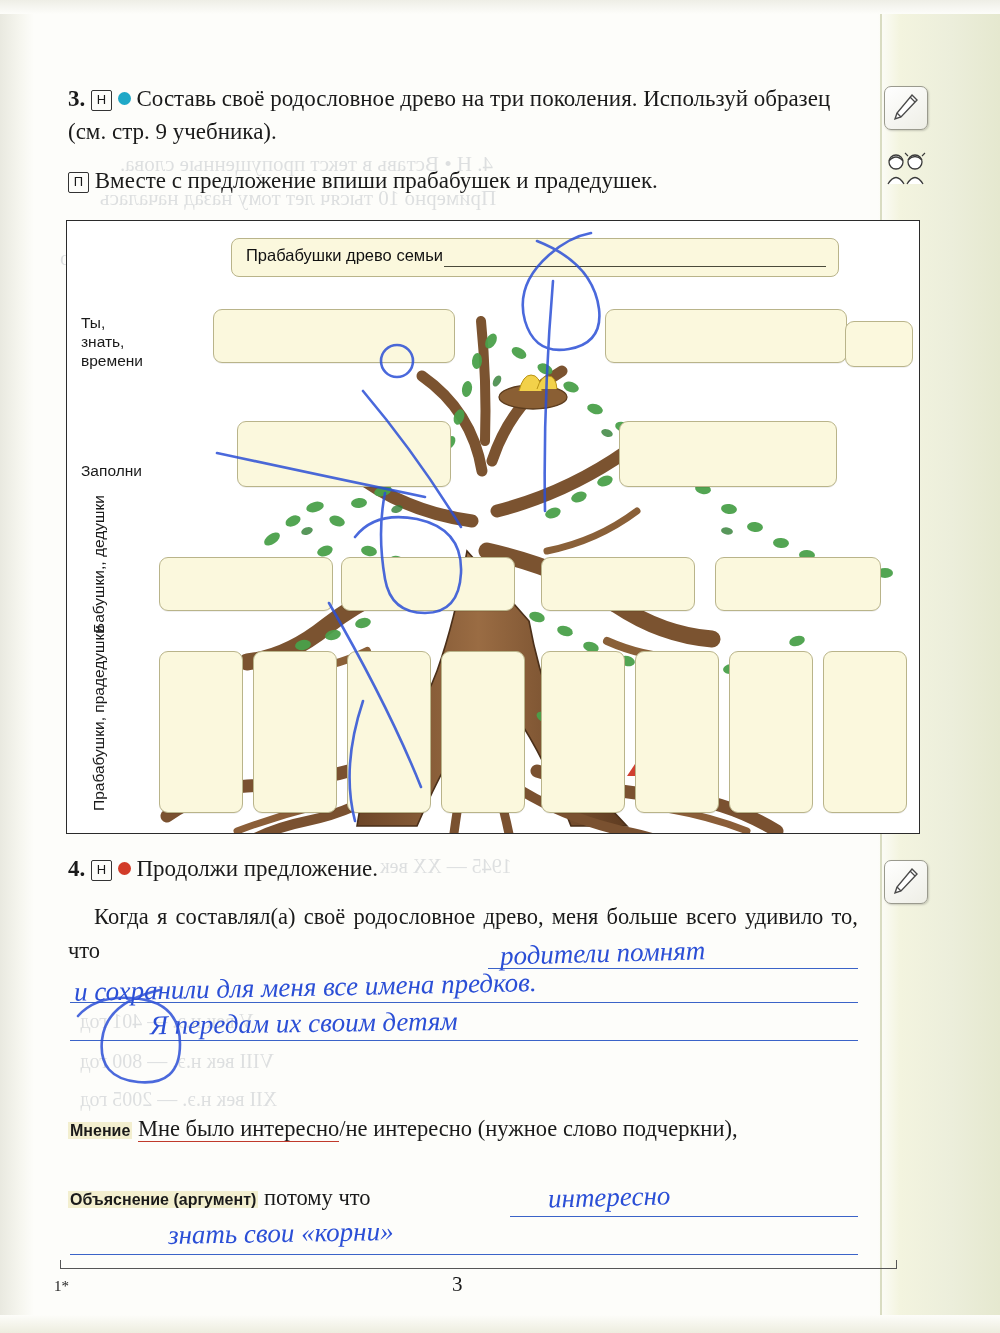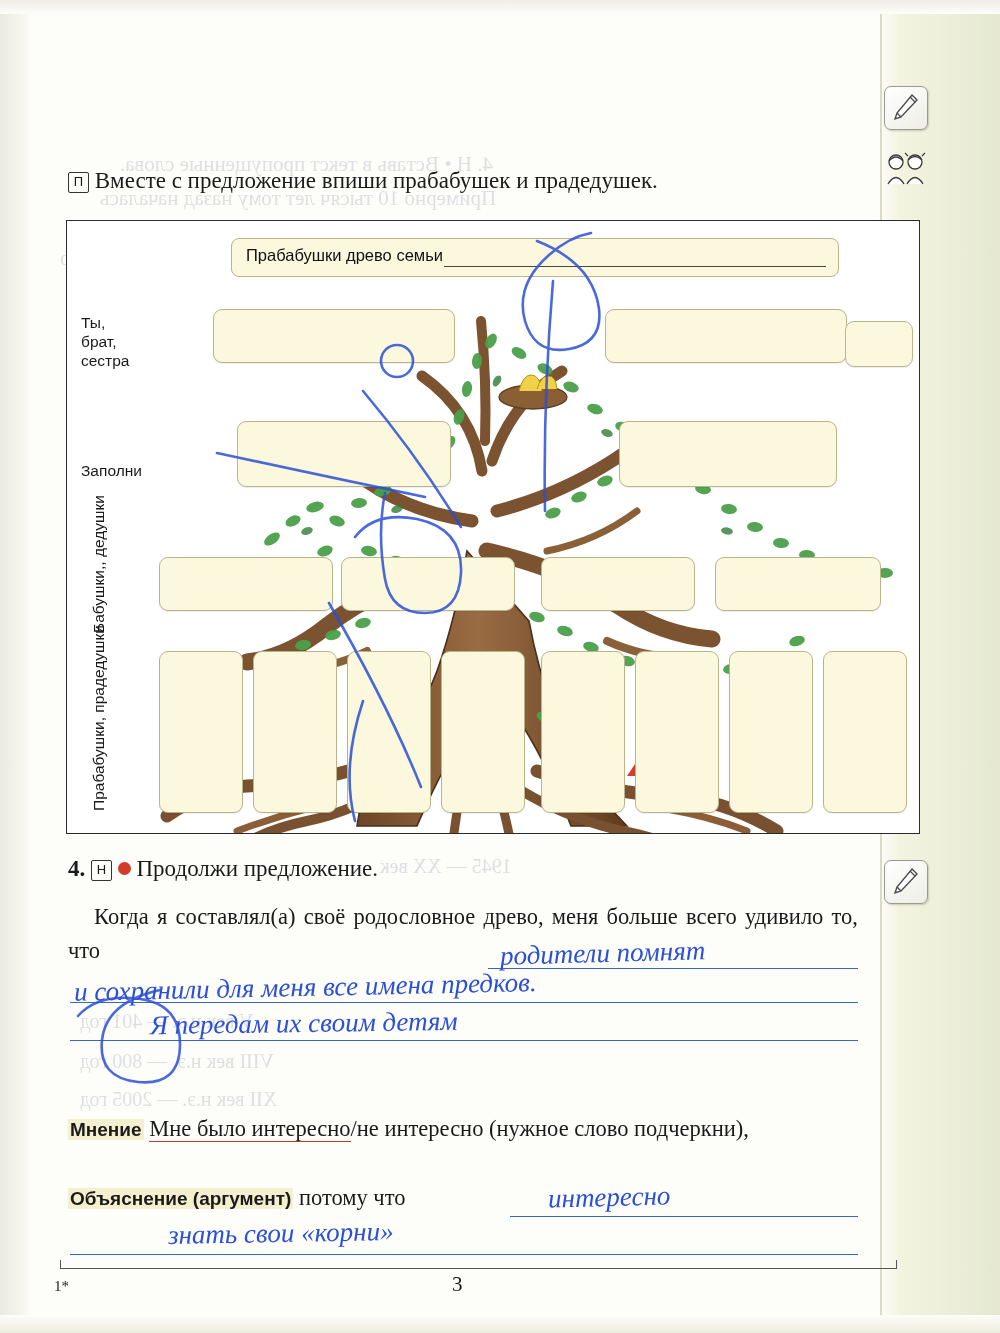--- a/index.html
+++ b/index.html
@@ -201,21 +201,21 @@
   #opinion {
     position: absolute;
     left: 68px; top: 1112px;
     width: 800px;
     font-size: 22.5px;
     line-height: 34px;
   }
   .kw {
     font-family: "Liberation Sans", sans-serif;
     font-weight: bold;
-    font-size: 19px;
+    font-size: 16px;
     background: #f3efcf;
     padding: 0 2px;
   }
   .ital { }
   .under-red { border-bottom: 1.6px solid #c0392b; }
 
   #explain {
     position: absolute;
     left: 68px; top: 1185px;
     width: 810px;
@@ -267,20 +267,26 @@
     <div class="bleed" style="left:120px; top:730px; font-size:20px;">401 год н.э. — V век | 1147 год — XVI</div>
     <div class="bleed" style="left:120px; top:775px; font-size:20px;">800 год н.э. — VIII век | 1258 год — XVII</div>
     <div class="bleed" style="left:380px; top:855px; font-size:20px;">1945 — XX век</div>
     <div class="bleed" style="left:80px;  top:1010px; font-size:20px;">V век н.э. — 401 год</div>
     <div class="bleed" style="left:80px;  top:1050px; font-size:20px;">VIII век н.э. — 800 год</div>
     <div class="bleed" style="left:80px;  top:1088px; font-size:20px;">XII век н.э. — 2005 год</div>
   </div>
 
   <div class="content">
 
+    <div id="task3-head">
+      <span class="task-num">3.</span>
+      <span class="marker-box">Н</span>
+      <span class="dot-blue"></span>
+      <span class="body">Составь своё родословное древо на три поколения. Используй образец (см. стр. 9 учебника).</span>
+    </div>
 
     <div id="task3-sub">
       <span class="marker-box">П</span>
       <span>Вместе с предложение впиши прабабушек и прадедушек.</span>
     </div>
 
     <div class="pencil-icon" style="left:884px; top:86px;">
       <svg width="28" height="30" viewBox="0 0 28 30">
         <path d="M20 2 L25 7 L9 24 L3 26 L5 20 Z" fill="#ffffff" stroke="#4a4a4a" stroke-width="1.4"></path>
         <path d="M5 20 L9 24" stroke="#4a4a4a" stroke-width="1.2"></path>
@@ -409,22 +415,22 @@
         <ellipse cx="466" cy="176" rx="34" ry="12" fill="#8a5f34" stroke="#5d3d1e" stroke-width="1.3"></ellipse>
         <path d="M452 170 q4 -16 12 -16 q9 0 11 16" fill="#f2d14a" stroke="#b89212" stroke-width="1"></path>
         <path d="M470 168 q4 -13 11 -13 q8 0 9 13" fill="#f2d14a" stroke="#b89212" stroke-width="1"></path>
 
         <path d="M560 555 l8 -12 l5 12 z" fill="#d04030"></path>
         <path d="M572 566 l7 -10 l4 10 z" fill="#d04030"></path>
       </svg>
 
       <div class="side-label" style="left:14px; top:92px;">
         <span>Ты,</span><br>
-        <span>брат,</span><br>
-        <span>сестра</span>
+        <span>знать,</span><br>
+        <span>времени</span>
       </div>
       <div class="side-label" style="left:14px; top:240px;">Заполни</div>
       <div class="side-label vert" style="left:22px; top:412px;">
         <span>Бабушки,</span>,&nbsp;<span>дедушки</span>
       </div>
       <div class="side-label vert" style="left:22px; top:590px;">
         <span>Прабабушки,</span>&nbsp;<span>прадедушки</span>
       </div>
 
       <div id="title-box">

